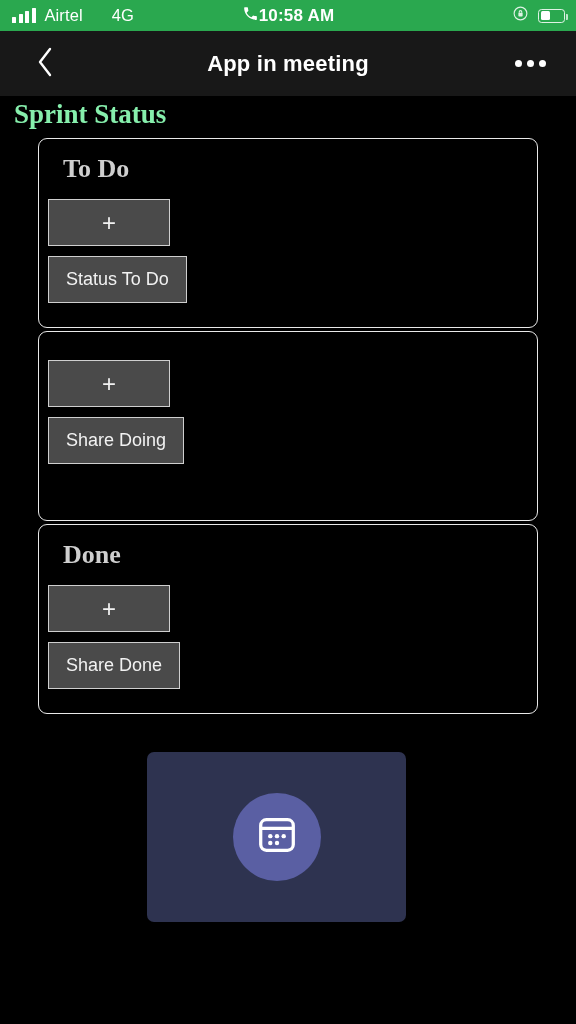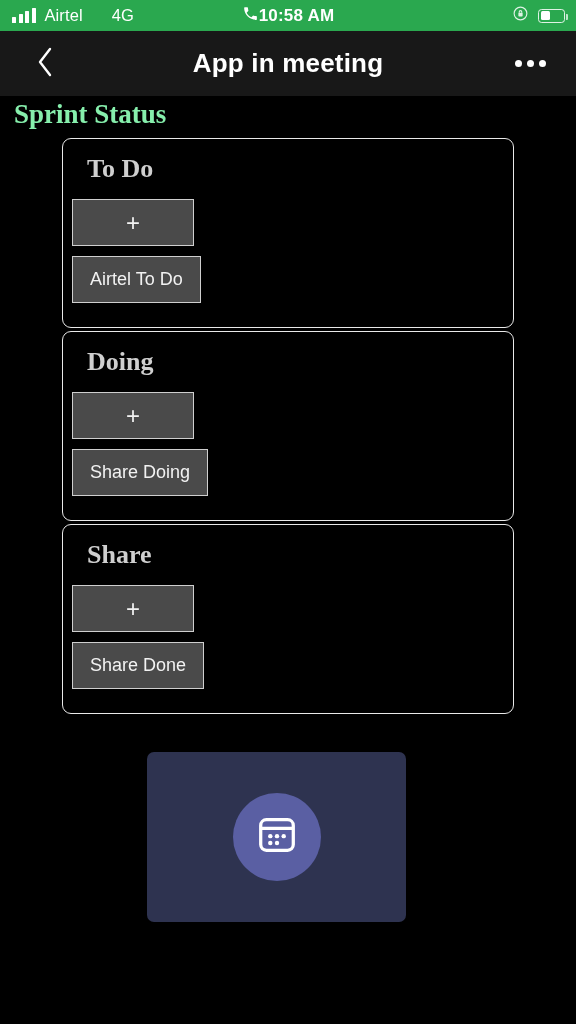--- a/index.html
+++ b/index.html
@@ -54,42 +54,42 @@
     position:absolute; top:31px; left:0; width:576px; height:65px;
     background:#181818;
     display:flex; align-items:center;
   }
   .back-btn {
     position:absolute; left:22px; top:0; height:65px;
     display:flex; align-items:center; padding:0 12px;
   }
   .header-title {
     position:absolute; left:0; right:0; text-align:center;
-    font-size:26px; font-weight:bold; color:#fff; letter-spacing:0.2px;
+    font-size:22px; font-weight:bold; color:#fff; letter-spacing:0.2px;
   }
   .more-btn {
     position:absolute; right:22px; top:0; height:65px;
     display:flex; align-items:center; gap:5px; padding:0 8px;
   }
   .more-btn i { display:block; width:7px; height:7px; border-radius:50%; background:#fff; }
 
   
   .content { position:absolute; top:96px; left:0; width:576px; }
 
   .page-title {
     font-family:"Liberation Serif", serif;
     font-weight:bold; font-size:27px; color:#86efac;
     padding:3px 0 0 14px; line-height:30px;
   }
 
   .cards { margin-top:9px; }
 
   .card {
     margin:0 auto 3px auto;
-    width:452px;
+    width:500px;
     border:1.6px solid #e9e9e9;
     border-radius:9px;
     background:#000;
     padding:14px 0 20px 0;
     min-height:190px;
   }
   .card-title {
     font-family:"Liberation Serif", serif;
     font-weight:bold; font-size:26px; color:#cfcfcf;
     padding-left:24px; line-height:32px;
@@ -177,34 +177,33 @@
 
   <div class="content">
     <div class="page-title">Sprint Status</div>
 
     <div class="cards">
 
       <div class="card">
         <div class="card-title">To Do</div>
         <div class="btn-row">
           <div class="btn add-btn">+</div>
-          <div class="btn share-btn">Airtel To Do</div>
+          <div class="btn share-btn">Status To Do</div>
         </div>
       </div>
 
       <div class="card">
-        <div class="card-title">Doing</div>
         <div class="btn-row">
           <div class="btn add-btn">+</div>
           <div class="btn share-btn">Share Doing</div>
         </div>
       </div>
 
       <div class="card">
-        <div class="card-title">Share</div>
+        <div class="card-title">Done</div>
         <div class="btn-row">
           <div class="btn add-btn">+</div>
           <div class="btn share-btn">Share Done</div>
         </div>
       </div>
 
     </div>
   </div>
 
   <div class="app-tile">

